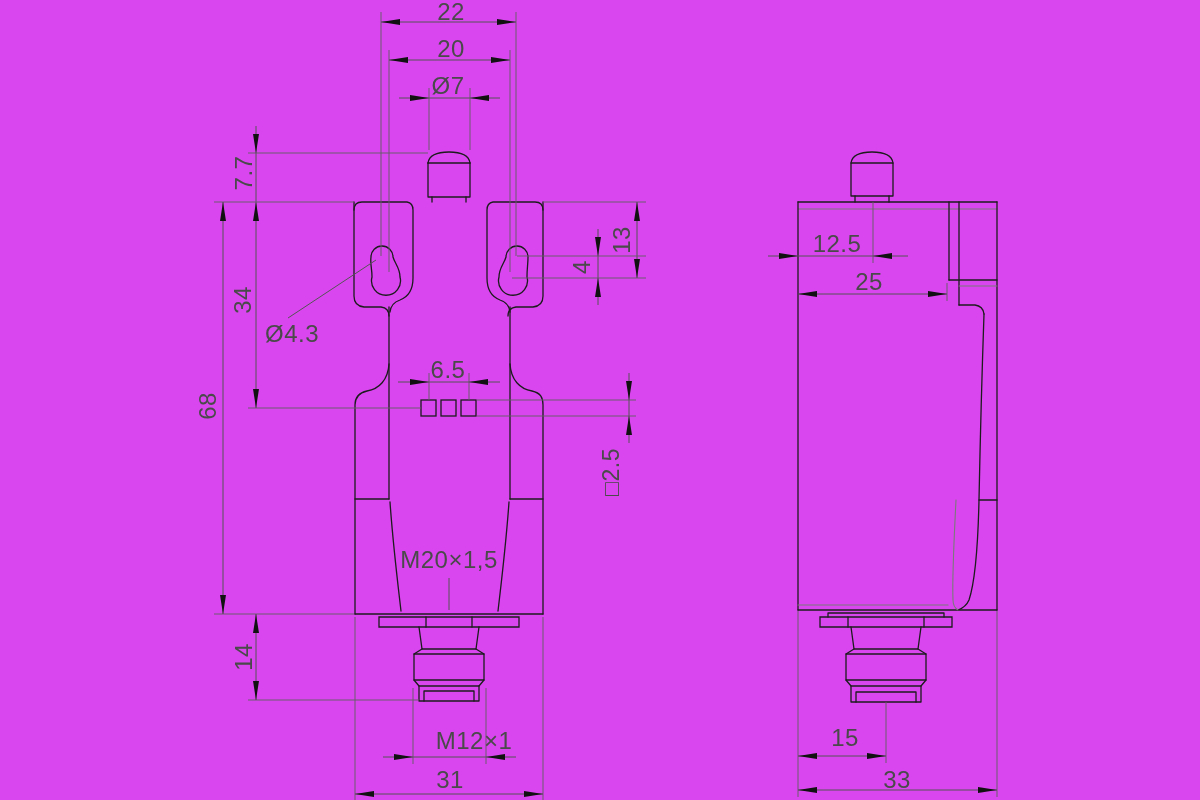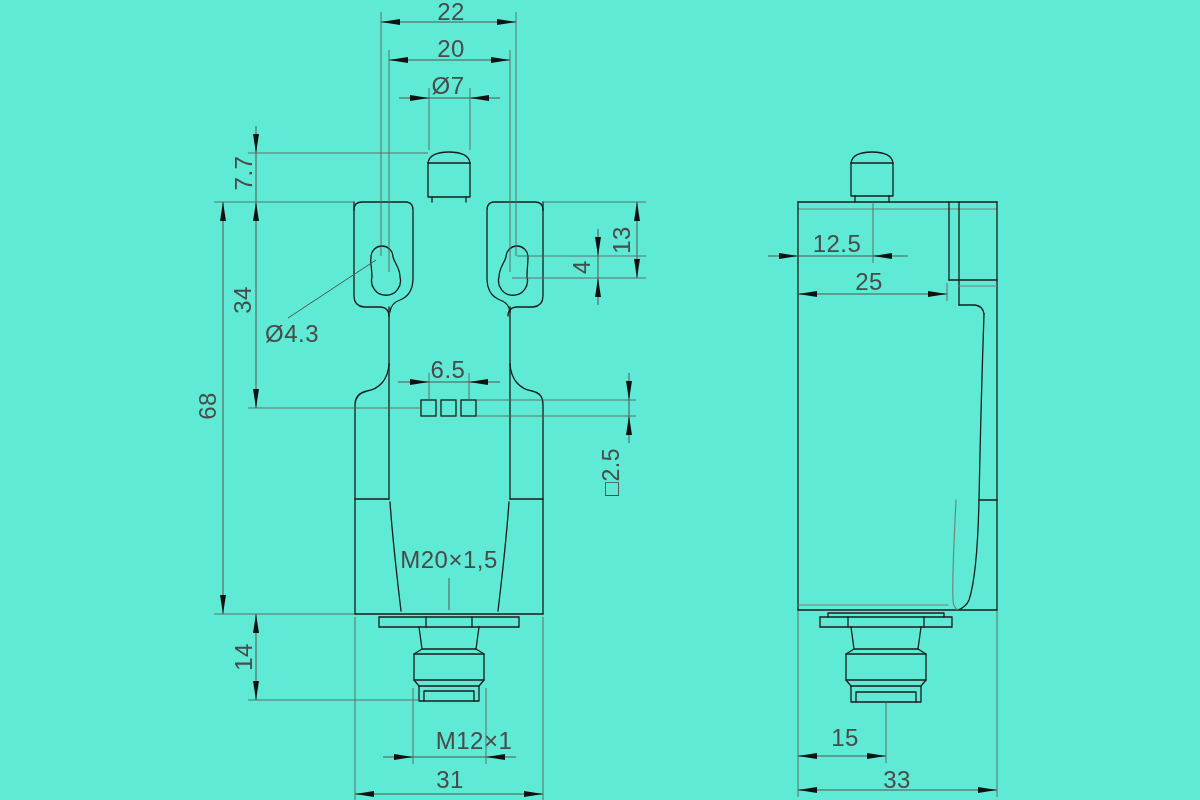--- a/index.html
+++ b/index.html
@@ -1,16 +1,16 @@
 <!DOCTYPE html>
 <html><head>
 <meta charset="utf-8">
 <style>
   html,body{margin:0;padding:0;background:#ffffff;}
-  .canvas-wrap{width:1200px;height:800px;background:#5eead4;position:relative;overflow:hidden;}
+  .canvas-wrap{width:1200px;height:800px;background:#d946ef;position:relative;overflow:hidden;}
   svg{display:block;}
   .ol{stroke:#1c1c1c;stroke-width:1.3;fill:none;stroke-linecap:round;}
   .ol2{stroke:#7a7a7a;stroke-width:1.1;fill:none;stroke-linecap:round;}
   .dl{stroke:#555555;stroke-width:1;fill:none;}
   .xl{stroke:#606060;stroke-width:0.9;fill:none;}
   text{font-family:"Liberation Sans","DejaVu Sans",sans-serif;fill:#4a4a4a;font-size:24px;letter-spacing:0.5px;}
   .small{font-size:23px;}
 </style>
 </head>
 <body>

